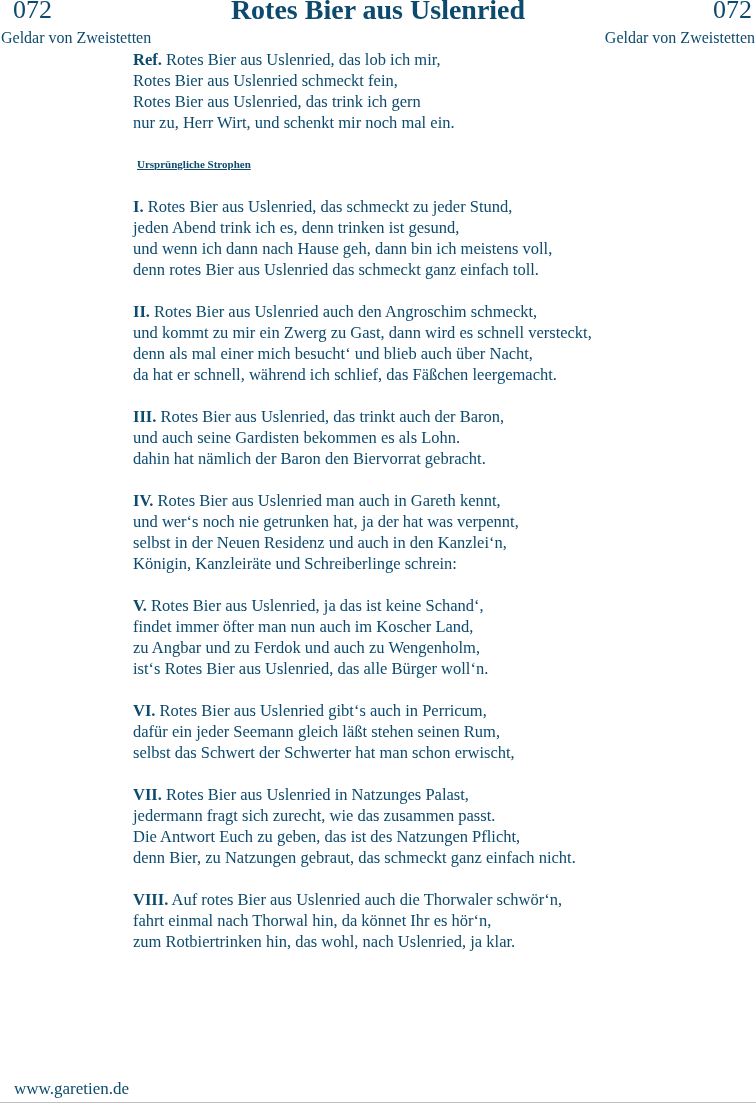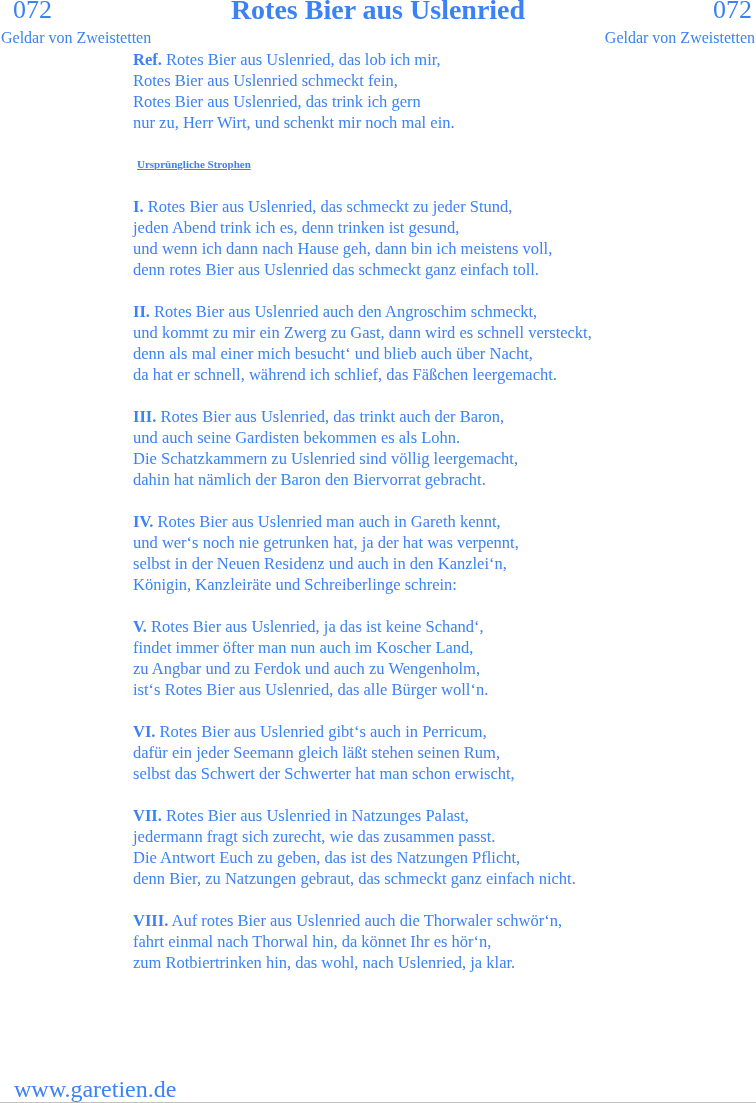--- a/index.html
+++ b/index.html
@@ -1,21 +1,21 @@
 <!DOCTYPE html>
 <html><head>
 <meta charset="utf-8">
 <style>
   html, body { margin: 0; padding: 0; background: #ffffff; }
   .page {
     position: relative;
     width: 756px;
     height: 1103px;
     background: #ffffff;
-    color: #3b82f6;
+    color: #0c4a6e;
     font-family: "Liberation Serif", "DejaVu Serif", serif;
     overflow: hidden;
   }
   .pn {
     position: absolute;
     top: -3px;
     font-size: 26px;
     line-height: 26px;
   }
   .pn-left  { left: 13px; }
@@ -58,21 +58,21 @@
     font-size: 11px;
     line-height: 21px;
     font-weight: bold;
     margin: 0 0 21px 4px;
     text-decoration: underline;
   }
   .footer-url {
     position: absolute;
     left: 14px;
     bottom: 4px;
-    font-size: 24px;
+    font-size: 17px;
     line-height: 20px;
   }
   .bottom-rule {
     position: absolute;
     left: 0;
     right: 0;
     bottom: 0;
     height: 1px;
     background: #c0c0c0;
   }
@@ -112,21 +112,20 @@
     <p class="block">
       <span class="line"><strong class="lbl">II.</strong> <span>Rotes Bier aus Uslenried auch den Angroschim schmeckt,</span></span>
       <span class="line">und kommt zu mir ein Zwerg zu Gast, dann wird es schnell versteckt,</span>
       <span class="line">denn als mal einer mich besucht‘ und blieb auch über Nacht,</span>
       <span class="line">da hat er schnell, während ich schlief, das Fäßchen leergemacht.</span>
     </p>
 
     <p class="block">
       <span class="line"><strong class="lbl">III.</strong> <span>Rotes Bier aus Uslenried, das trinkt auch der Baron,</span></span>
       <span class="line">und auch seine Gardisten bekommen es als Lohn.</span>
-      <span class="line">Die Schatzkammern zu Uslenried sind völlig leergemacht,</span>
       <span class="line">dahin hat nämlich der Baron den Biervorrat gebracht.</span>
     </p>
 
     <p class="block">
       <span class="line"><strong class="lbl">IV.</strong> <span>Rotes Bier aus Uslenried man auch in Gareth kennt,</span></span>
       <span class="line">und wer‘s noch nie getrunken hat, ja der hat was verpennt,</span>
       <span class="line">selbst in der Neuen Residenz und auch in den Kanzlei‘n,</span>
       <span class="line">Königin, Kanzleiräte und Schreiberlinge schrein:</span>
     </p>
 

